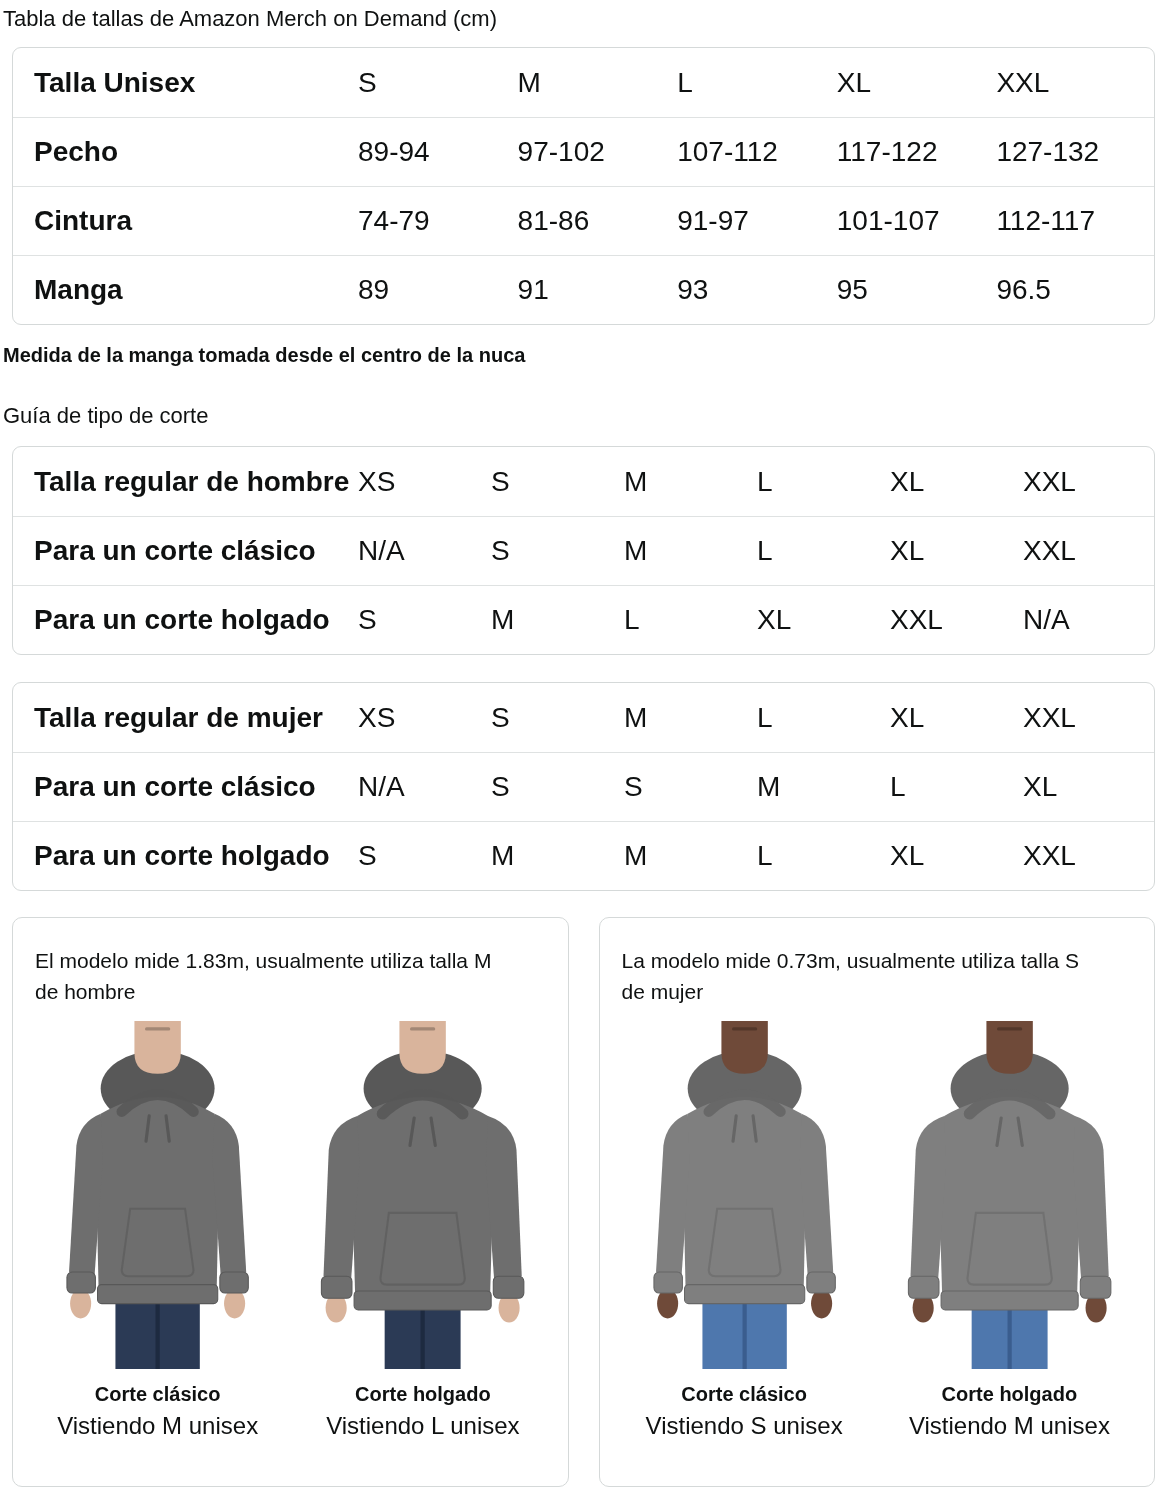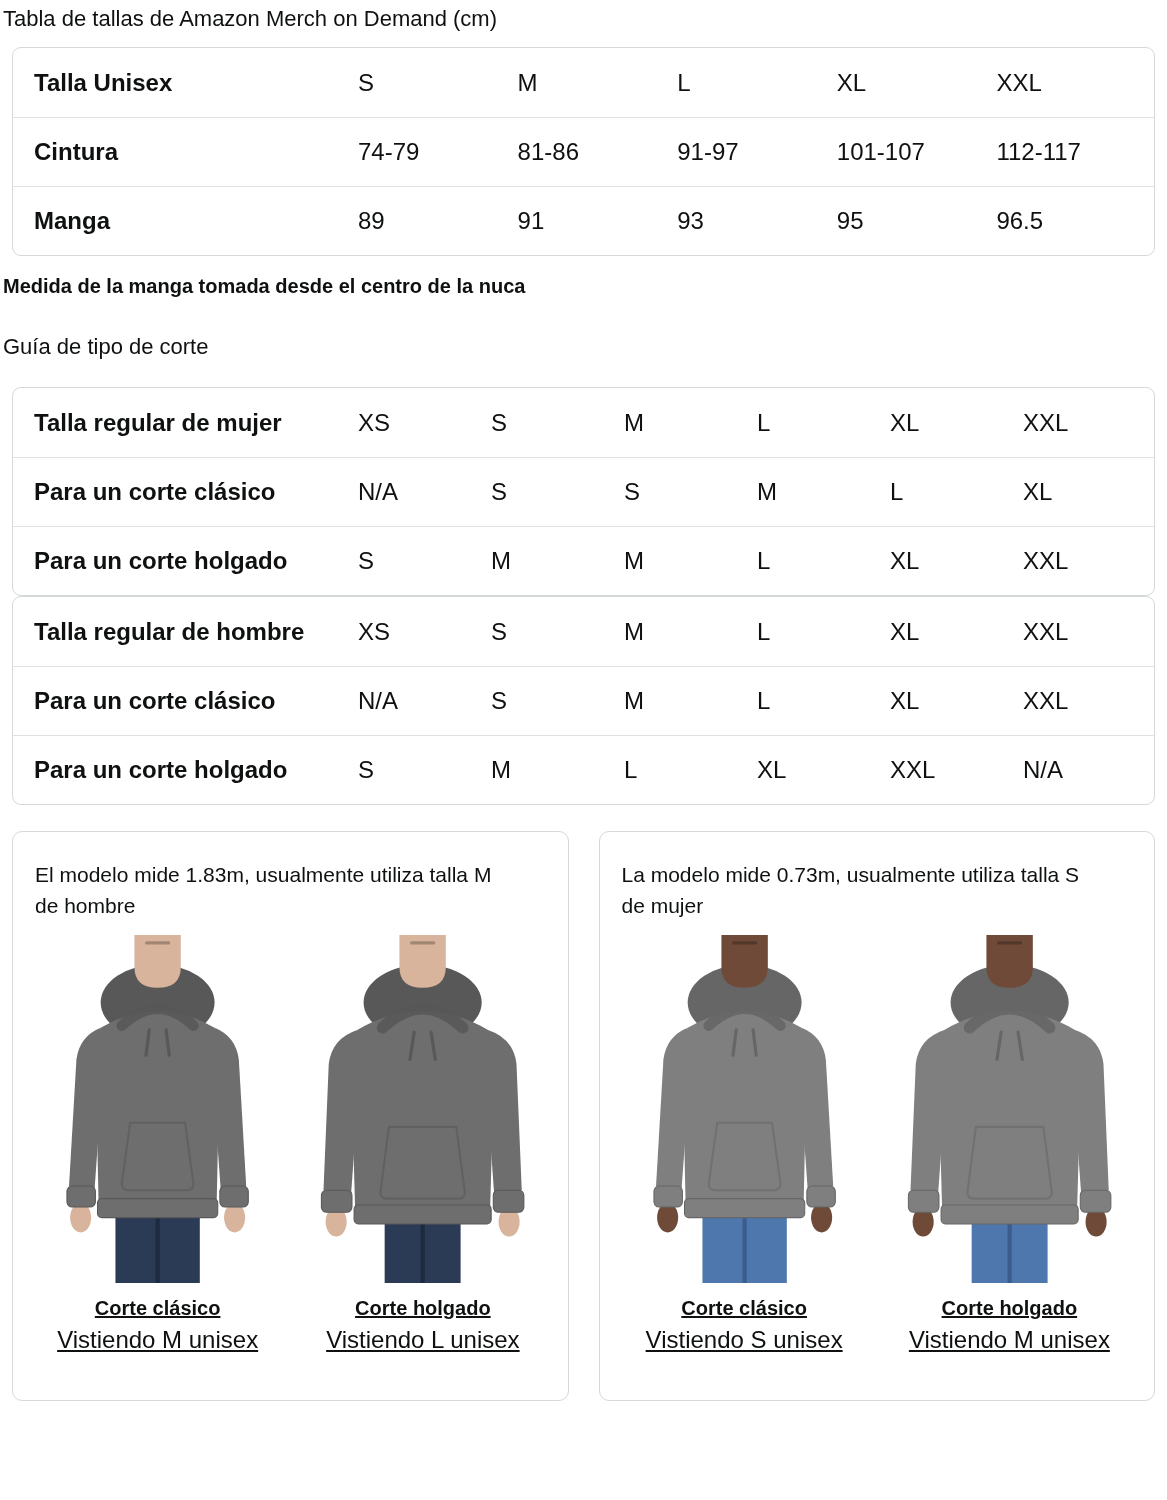--- a/index.html
+++ b/index.html
@@ -13,37 +13,37 @@
     width:1167px;height:1500px;overflow:hidden;background:#fff;
     font-family:"Liberation Sans","DejaVu Sans",sans-serif;color:var(--text);
   }
   .page{padding:0 12px;}
   h1.page-title{font-size:22px;font-weight:400;margin:6px 0 15px -9px;line-height:26px;}
   h2.section-title{font-size:22px;font-weight:400;margin:36px 0 17px -9px;line-height:26px;}
   p.note{font-size:20px;font-weight:700;margin:19px 0 0 -9px;line-height:23px;}
 
   table.size-table{
     width:100%;border-collapse:separate;border-spacing:0;table-layout:fixed;
-    border:1px solid var(--border);border-radius:9px;font-size:24px;
+    border:1px solid var(--border);border-radius:9px;font-size:28px;
   }
   table.size-table th{width:343px;text-align:left;font-weight:700;padding-left:21px;}
   table.size-table td{text-align:left;font-weight:400;padding-left:2px;}
   table.size-table th,table.size-table td{height:69px;vertical-align:middle;}
   table.size-table tr:not(:first-child) th,
   table.size-table tr:not(:first-child) td{border-top:1px solid var(--row-line);}
   .tbl-gap{margin-top:27px;}
 
   .cards{display:flex;gap:30px;margin-top:26px;}
   .card{
     flex:1;border:1px solid var(--border);border-radius:10px;
     padding:27px 16px 16px;height:570px;
   }
   .card .desc{font-size:21px;line-height:31px;margin:0 6px;max-width:482px;}
   .photos{display:flex;justify-content:center;gap:8px;margin-top:14px;}
-  .photos figure{margin:0;width:50%;max-width:262px;text-align:center;text-decoration:underline;}
+  .photos figure{margin:0;width:50%;max-width:262px;text-align:center;}
   .photo{width:100%;height:348px;}
   .photo svg{width:100%;height:100%;display:block;}
   figcaption .fit{font-size:20px;font-weight:700;margin-top:13px;line-height:24px;}
   figcaption .size{font-size:24px;font-weight:400;margin-top:8px;line-height:24px;}
   .sprite-defs{position:absolute;width:0;height:0;overflow:hidden;}
 </style>
 </head>
 <body>
 
 <svg class="sprite-defs" aria-hidden="true">
@@ -95,20 +95,28 @@
     <tbody>
         <tr>
       <th>Talla Unisex</th>
       <td>S</td>
       <td>M</td>
       <td>L</td>
       <td>XL</td>
       <td>XXL</td>
     </tr>
     <tr>
+      <th>Pecho</th>
+      <td>89-94</td>
+      <td>97-102</td>
+      <td>107-112</td>
+      <td>117-122</td>
+      <td>127-132</td>
+    </tr>
+    <tr>
       <th>Cintura</th>
       <td>74-79</td>
       <td>81-86</td>
       <td>91-97</td>
       <td>101-107</td>
       <td>112-117</td>
     </tr>
     <tr>
       <th>Manga</th>
       <td>89</td>
@@ -117,20 +125,52 @@
       <td>95</td>
       <td>96.5</td>
     </tr>
   </tbody>
     </table>
 
   <p class="note">Medida de la manga tomada desde el centro de la nuca</p>
 
   <h2 class="section-title">Guía de tipo de corte</h2>
 
+  <table class="size-table cols6">
+    <tbody>
+        <tr>
+      <th>Talla regular de hombre</th>
+      <td>XS</td>
+      <td>S</td>
+      <td>M</td>
+      <td>L</td>
+      <td>XL</td>
+      <td>XXL</td>
+    </tr>
+    <tr>
+      <th>Para un corte clásico</th>
+      <td>N/A</td>
+      <td>S</td>
+      <td>M</td>
+      <td>L</td>
+      <td>XL</td>
+      <td>XXL</td>
+    </tr>
+    <tr>
+      <th>Para un corte holgado</th>
+      <td>S</td>
+      <td>M</td>
+      <td>L</td>
+      <td>XL</td>
+      <td>XXL</td>
+      <td>N/A</td>
+    </tr>
+  </tbody>
+    </table>
+
   <table class="size-table cols6 tbl-gap">
     <tbody>
         <tr>
       <th>Talla regular de mujer</th>
       <td>XS</td>
       <td>S</td>
       <td>M</td>
       <td>L</td>
       <td>XL</td>
       <td>XXL</td>
@@ -149,52 +189,20 @@
       <td>S</td>
       <td>M</td>
       <td>M</td>
       <td>L</td>
       <td>XL</td>
       <td>XXL</td>
     </tr>
   </tbody>
     </table>
 
-  <table class="size-table cols6">
-    <tbody>
-        <tr>
-      <th>Talla regular de hombre</th>
-      <td>XS</td>
-      <td>S</td>
-      <td>M</td>
-      <td>L</td>
-      <td>XL</td>
-      <td>XXL</td>
-    </tr>
-    <tr>
-      <th>Para un corte clásico</th>
-      <td>N/A</td>
-      <td>S</td>
-      <td>M</td>
-      <td>L</td>
-      <td>XL</td>
-      <td>XXL</td>
-    </tr>
-    <tr>
-      <th>Para un corte holgado</th>
-      <td>S</td>
-      <td>M</td>
-      <td>L</td>
-      <td>XL</td>
-      <td>XXL</td>
-      <td>N/A</td>
-    </tr>
-  </tbody>
-    </table>
-
   <div class="cards">
 
     <div class="card" style="--skin: #d9b49c; --hoodie: #6e6e6e; --hoodie-dark: #585858; --jeans: #2b3a55; --jeans-dark: #1d2a40;">
       <p class="desc">El modelo mide 1.83m, usualmente utiliza talla M de hombre</p>
       <div class="photos">
         <figure>
           <div class="photo">
             <svg viewBox="0 0 240 330">
                 <use href="#fig-classic"></use>
               </svg>

